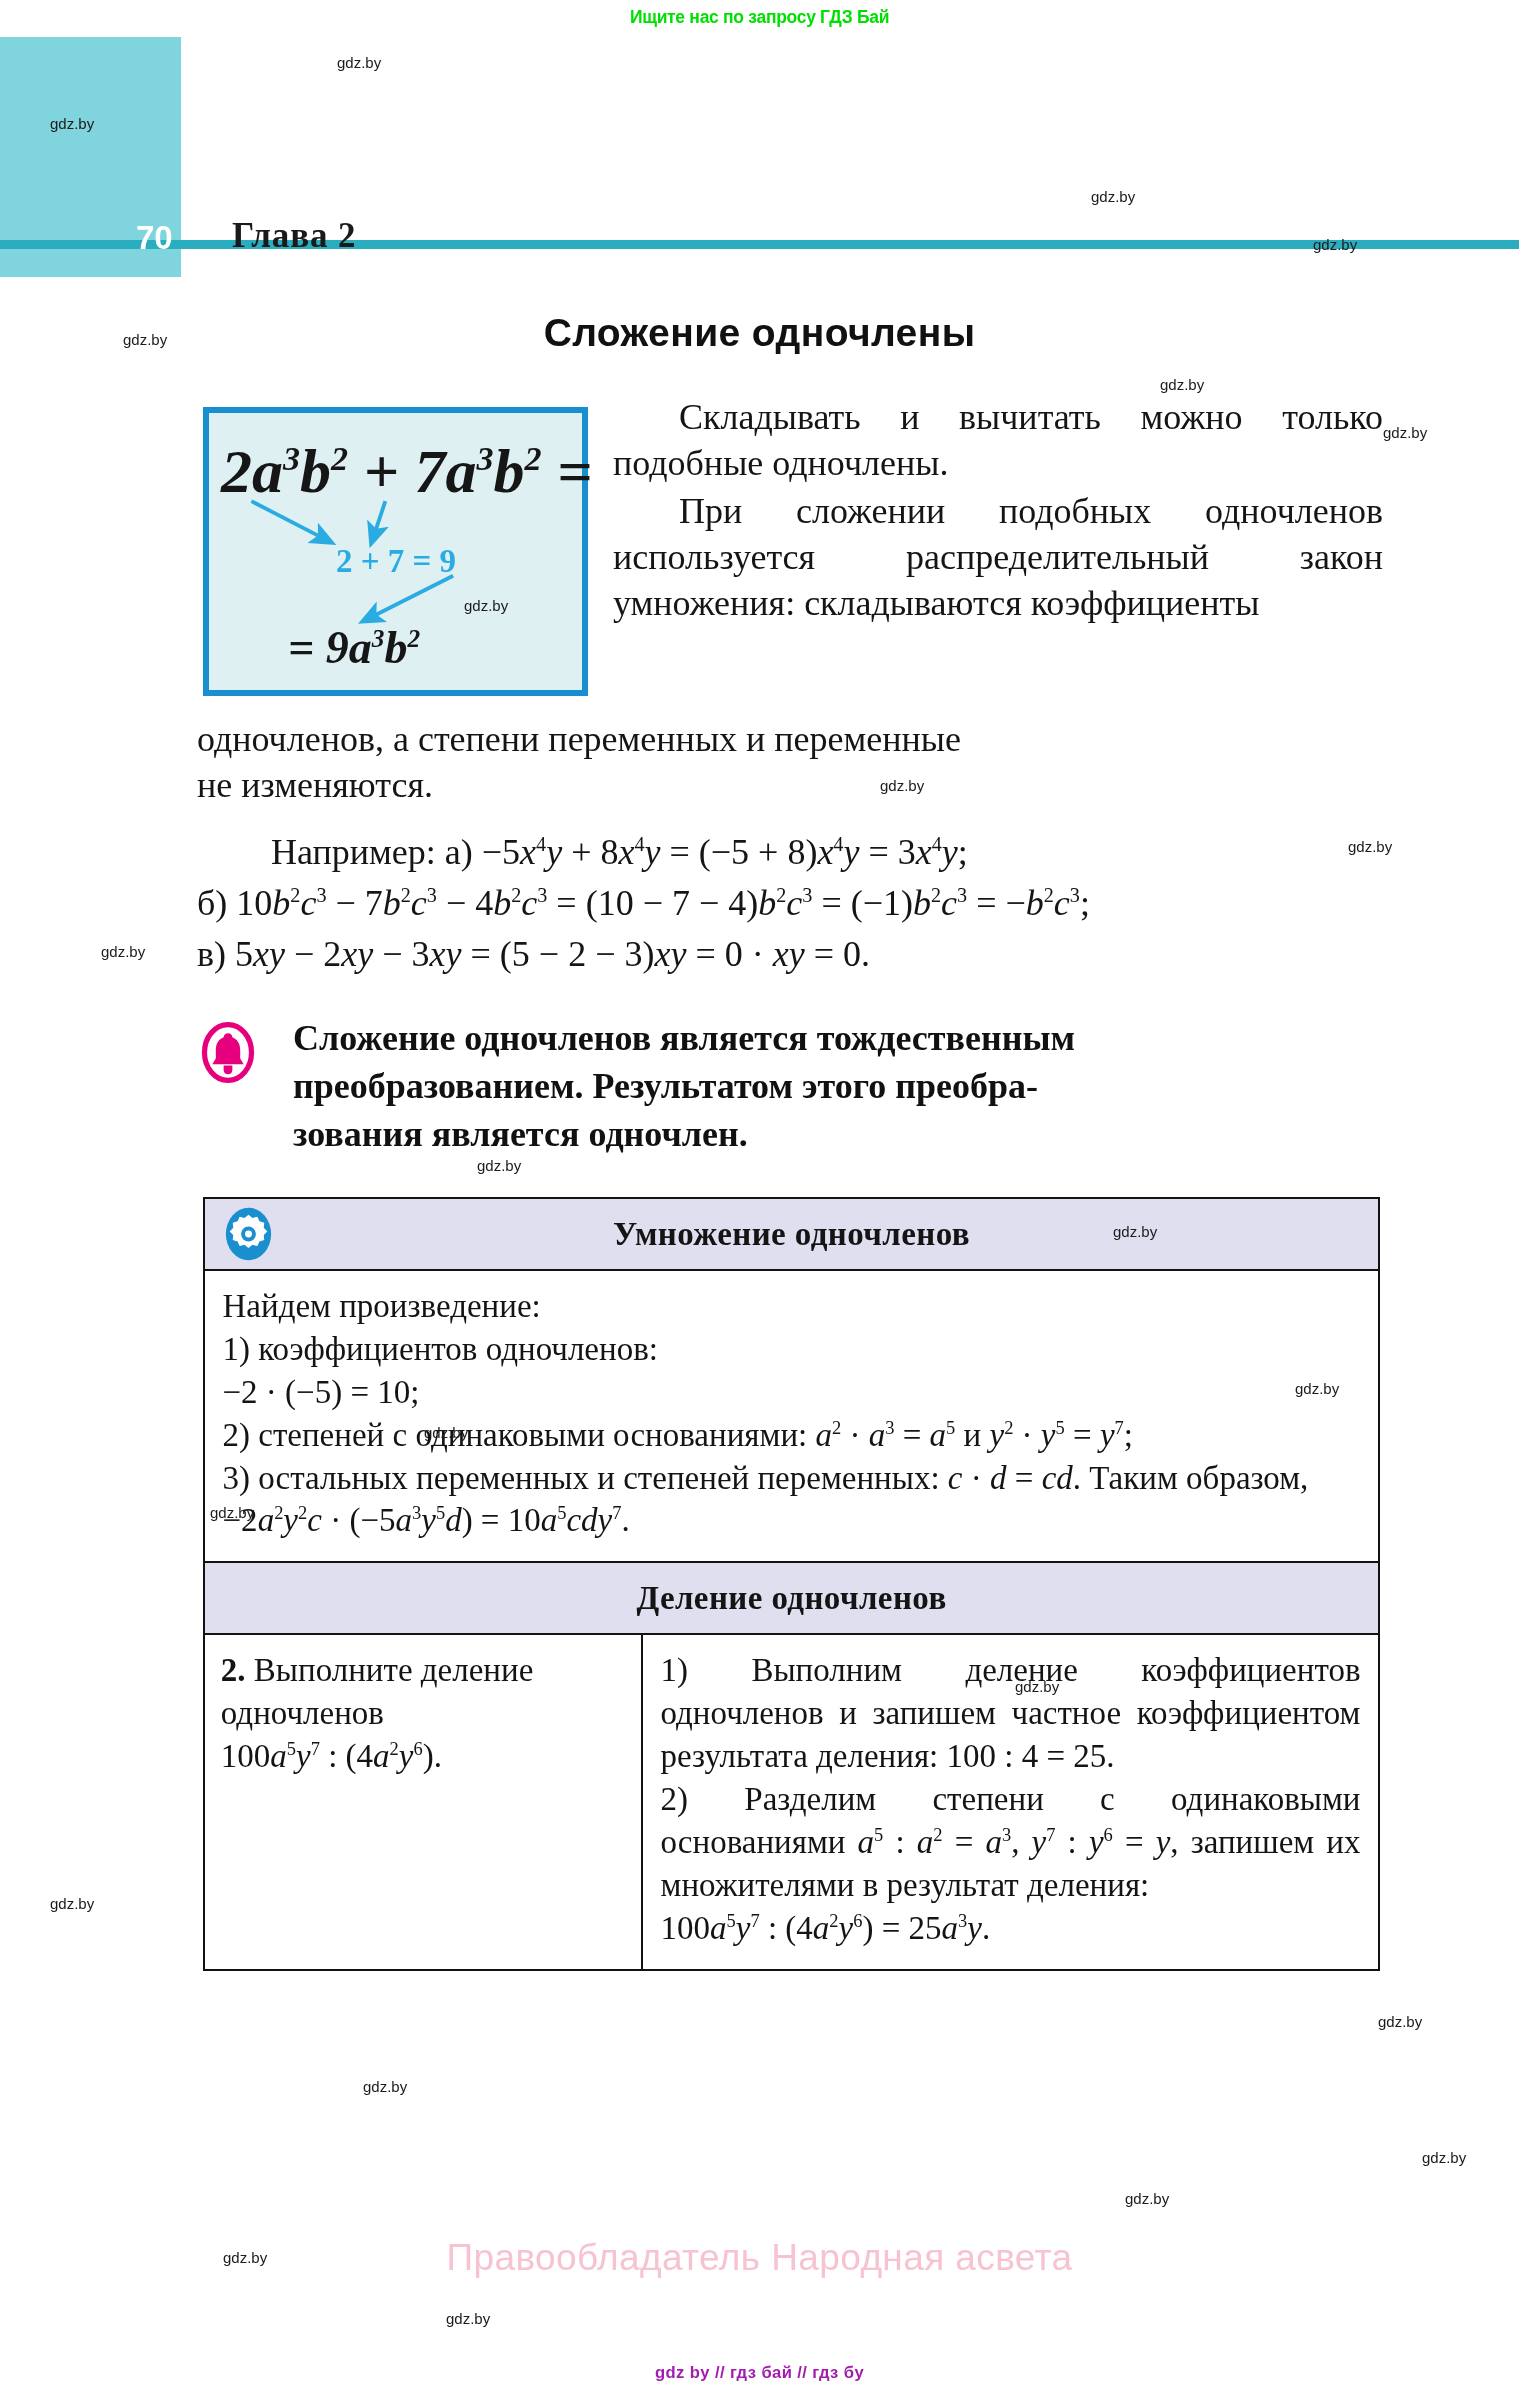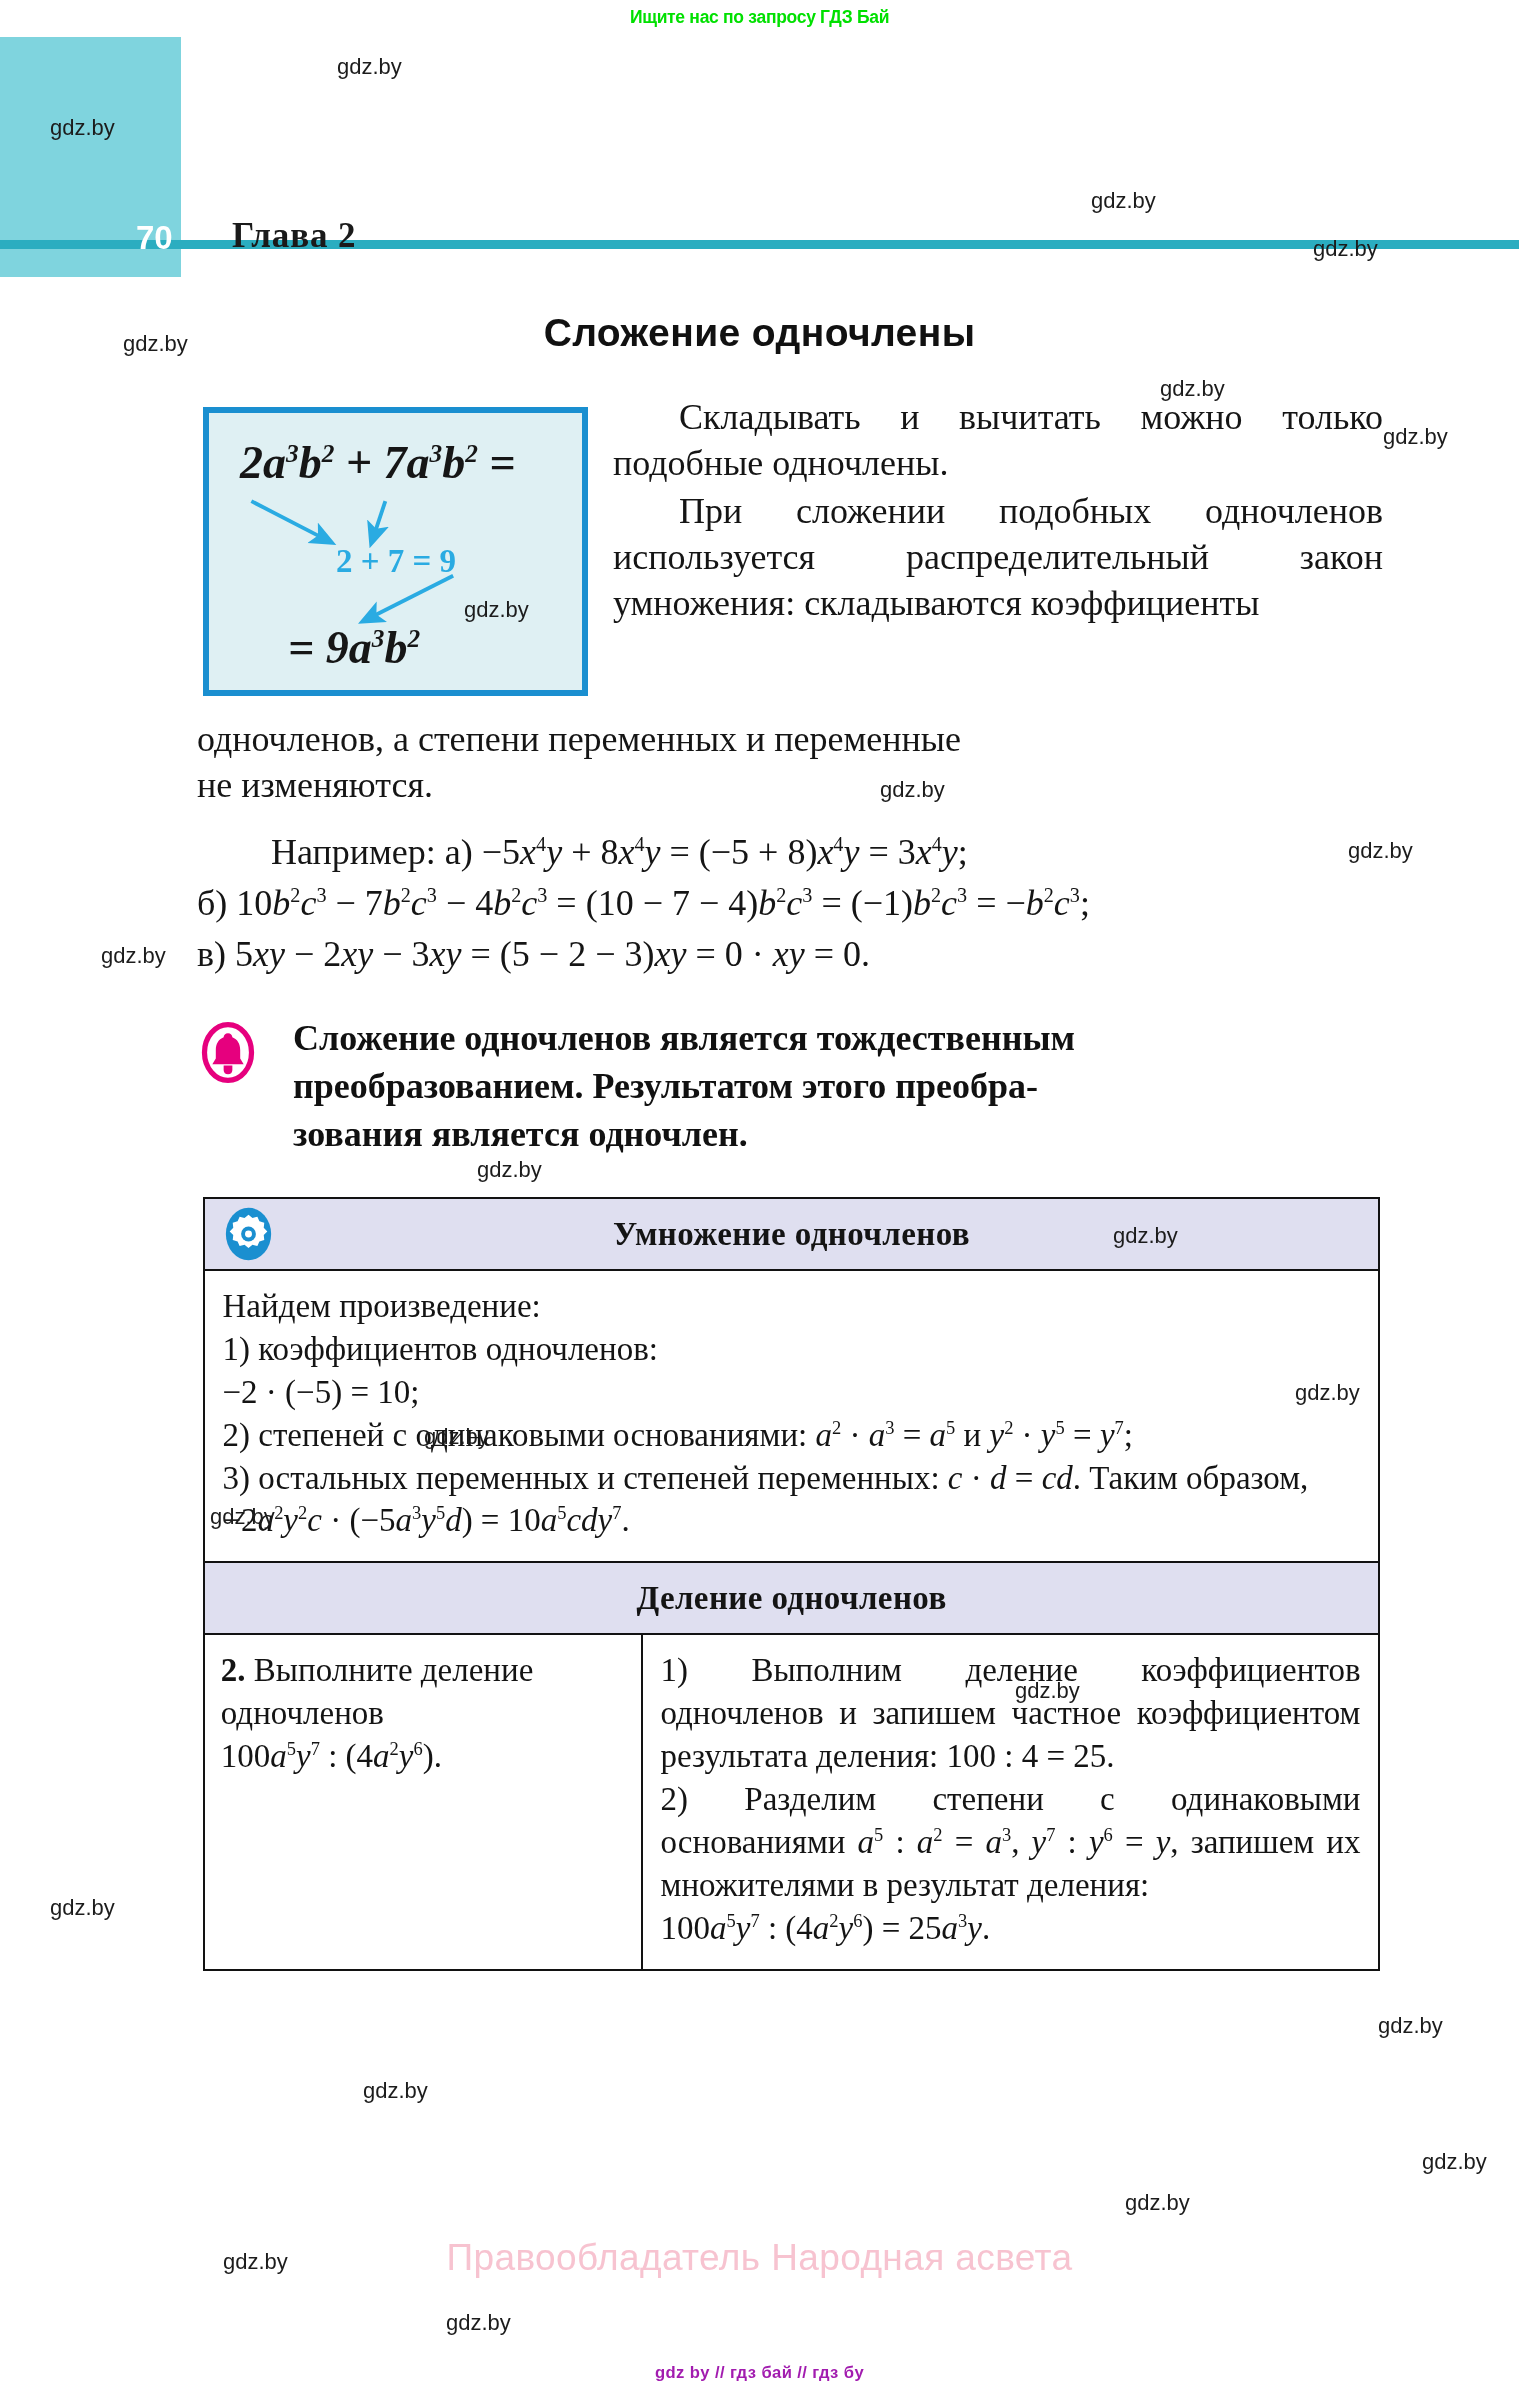--- a/index.html
+++ b/index.html
@@ -95,22 +95,22 @@
     left: 203px;
     width: 385px;
     height: 289px;
     background: #dff0f3;
     border: 6.1px solid #1a8fd0;
     box-sizing: border-box;
   }
   .fb-line1 {
     position: absolute;
     top: 23px;
-    left: 31px;
-    font-size: 46px;
+    left: 12px;
+    font-size: 62px;
     font-style: italic;
     font-weight: bold;
     color: #161616;
     white-space: nowrap;
   }
   .fb-mid {
     position: absolute;
     top: 130px;
     left: 127px;
     font-size: 33px;
@@ -283,21 +283,21 @@
     font-size: 16.6px;
     font-weight: bold;
     color: #a21caf;
     letter-spacing: 0.4px;
   }
 
   
   .wm {
     position: absolute;
     font-family: "Liberation Sans", sans-serif;
-    font-size: 22px;
+    font-size: 15px;
     color: #1c1c1c;
     white-space: nowrap;
     pointer-events: none;
   }
 </style>
 </head>
 <body>
 
 <div class="page">
 

